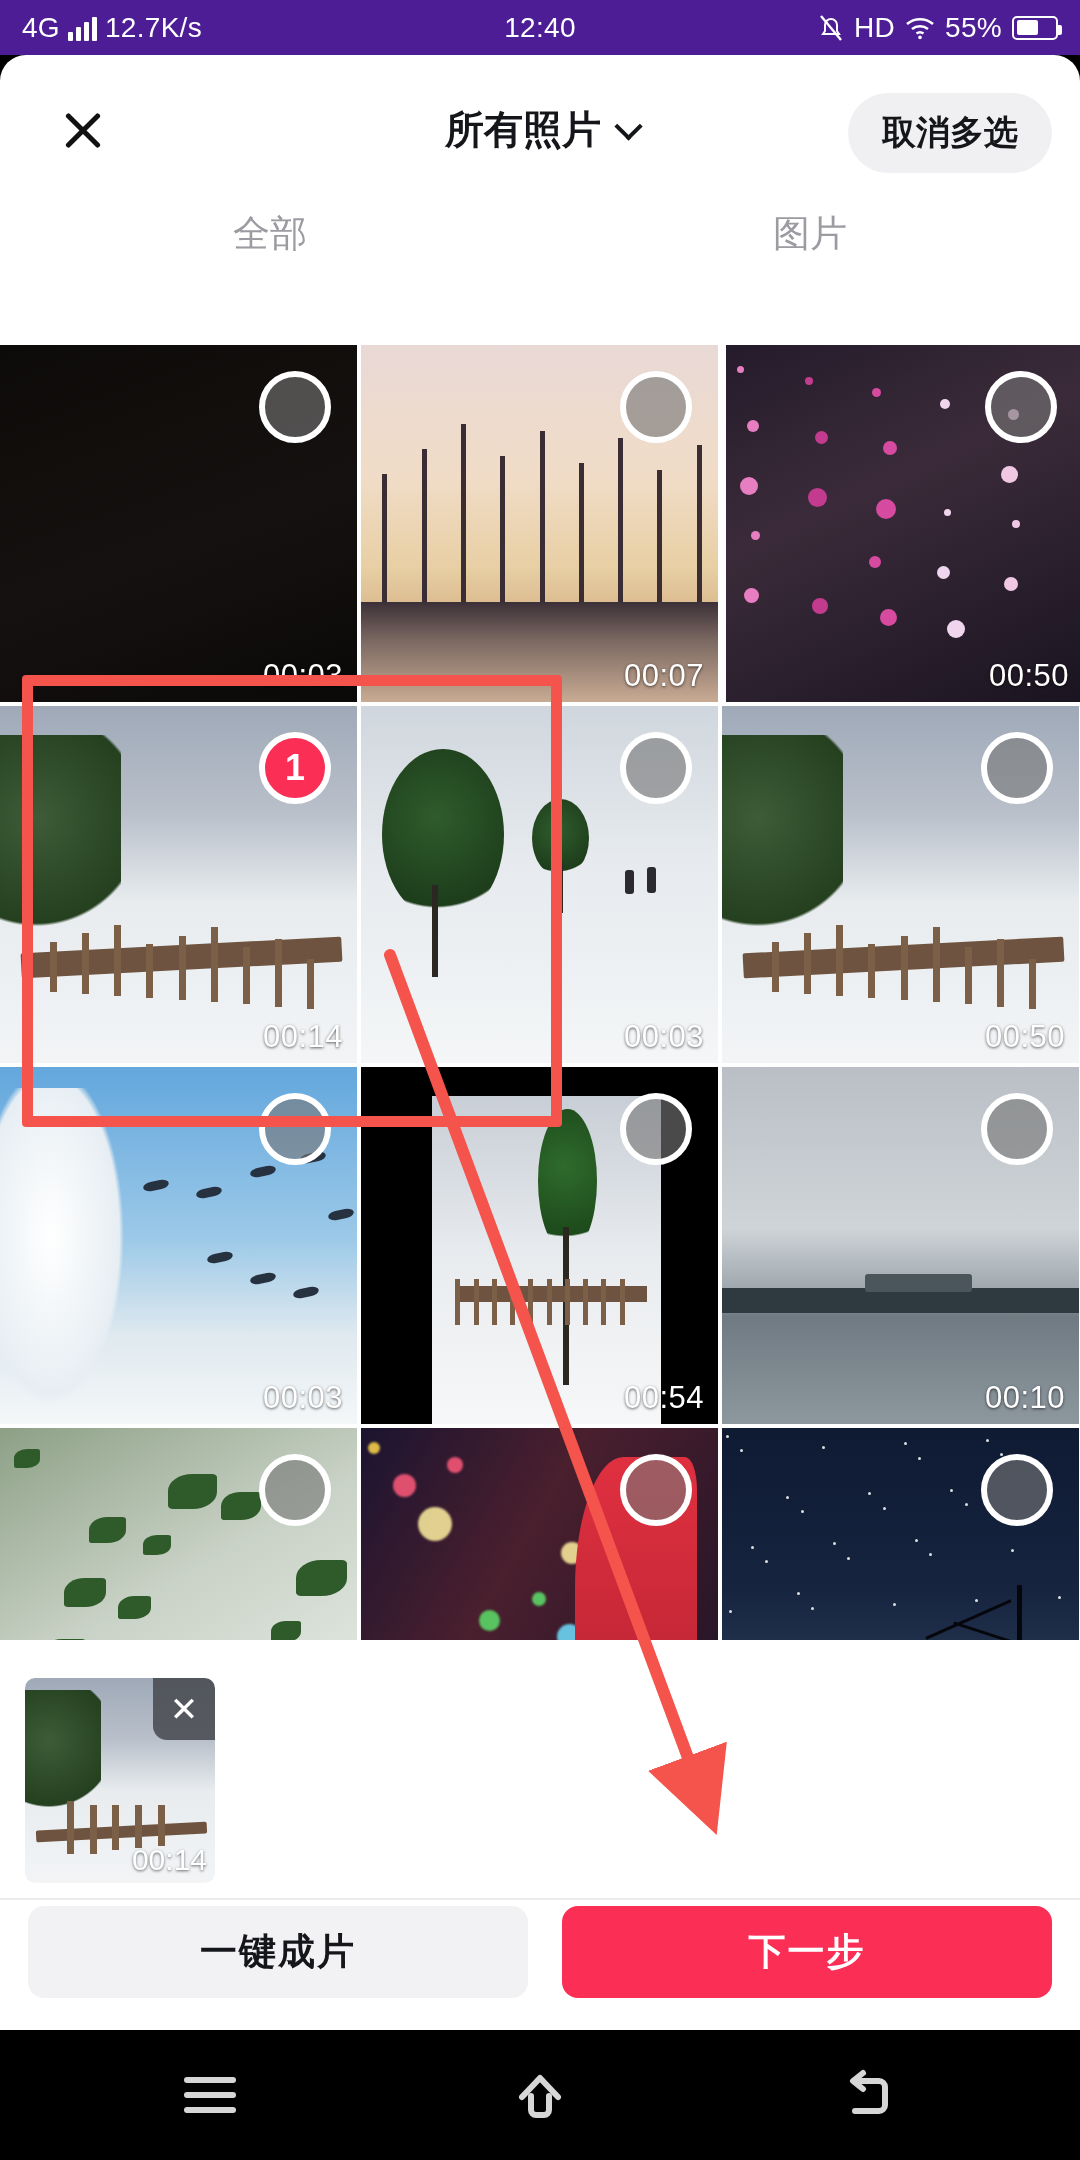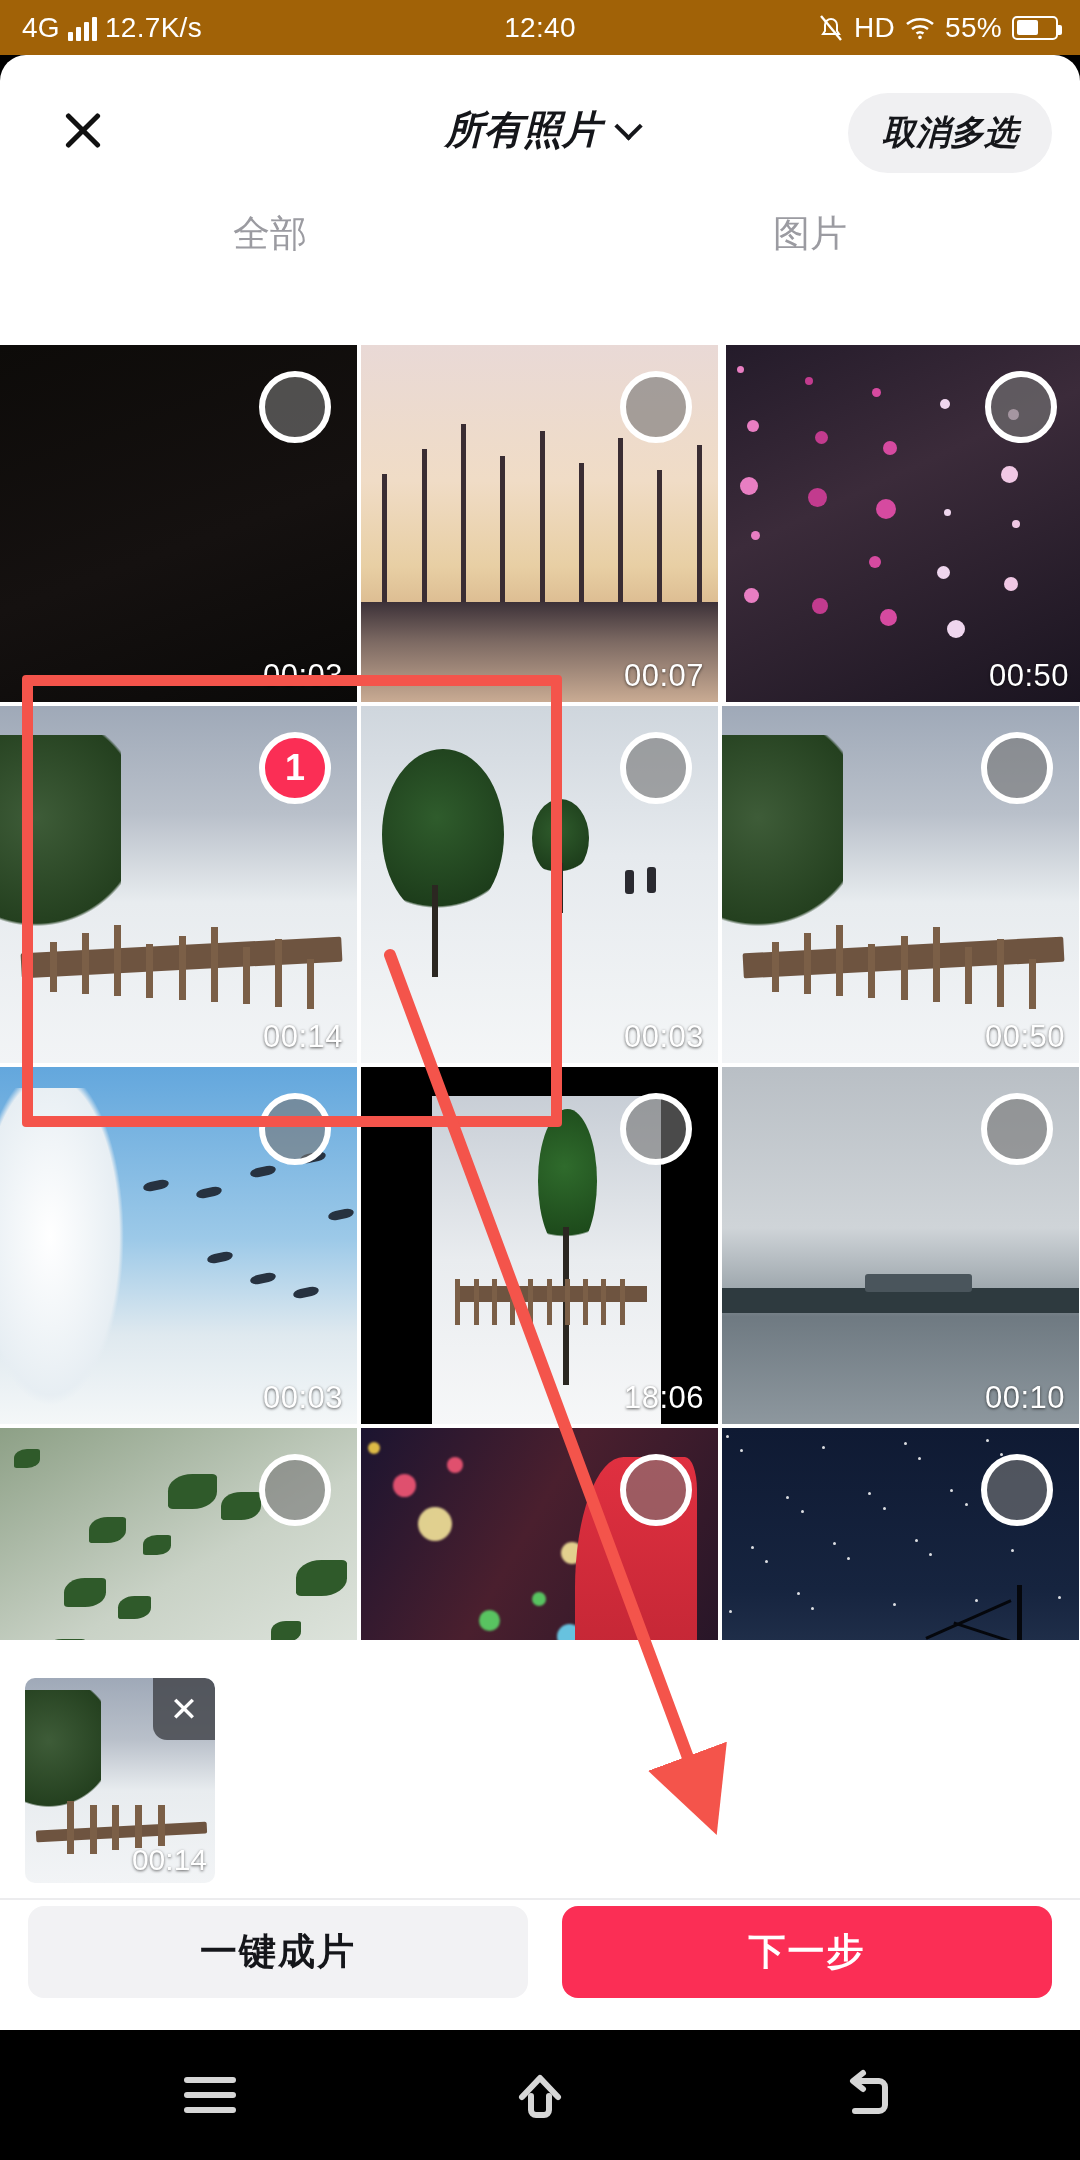--- a/index.html
+++ b/index.html
@@ -2,42 +2,42 @@
 <html><head>
 <meta charset="utf-8">
 <style>
   * { margin:0; padding:0; box-sizing:border-box; }
   html,body { width:1080px; height:2160px; background:#000; overflow:hidden; }
   body { font-family:"Liberation Sans","DejaVu Sans",sans-serif; }
 
   
   #statusbar{
     position:absolute; left:0; top:0; width:1080px; height:55px;
-    background:#a16207; color:#fff; display:flex; align-items:center;
+    background:#4c1d95; color:#fff; display:flex; align-items:center;
   }
   .sb-left{ position:absolute; left:22px; display:flex; align-items:center; gap:8px; }
   .sb-mid{ position:absolute; left:0; width:1080px; text-align:center; }
   .sb-right{ position:absolute; right:22px; display:flex; align-items:center; gap:10px; }
   .sb-txt{ font-size:28px; letter-spacing:.3px; }
   .bars{ display:flex; align-items:flex-end; gap:3px; height:26px; }
   .bars i{ display:block; width:5px; background:#fff; border-radius:1px; }
   .bars i:nth-child(1){height:9px} .bars i:nth-child(2){height:14px}
   .bars i:nth-child(3){height:19px} .bars i:nth-child(4){height:24px}
   .batt{ width:46px; height:24px; border:2.5px solid #fff; border-radius:5px; position:relative; }
   .batt::after{ content:""; position:absolute; right:-6px; top:7px; width:4px; height:10px; background:#fff; border-radius:0 2px 2px 0; }
   .batt i{ position:absolute; left:2.5px; top:2.5px; bottom:2.5px; width:50%; background:#fff; border-radius:2px; display:block; }
 
   
   #sheet{
     position:absolute; left:0; top:55px; width:1080px; height:1975px;
     background:#fff; border-radius:26px 26px 0 0; overflow:hidden;
   }
 
   
-  #appbar{ position:relative; height:125px;font-style:italic; }
+  #appbar{ position:relative; height:125px; }
   #close-x{ position:absolute; left:60px; top:52px; width:46px; height:46px; }
   #close-x:before,#close-x:after{ content:""; position:absolute; left:0; top:21px; width:46px; height:5px; background:#111; border-radius:2px; }
   #close-x:before{ transform:rotate(45deg); } #close-x:after{ transform:rotate(-45deg); }
   #album{ position:absolute; left:0; top:48px; width:1080px; text-align:center;
           font-size:39px; font-weight:700; color:#15161a; display:flex; justify-content:center; align-items:center; gap:14px;}
   #album .chev{ width:20px; height:20px; border-right:4px solid #15161a; border-bottom:4px solid #15161a; transform:rotate(45deg) translateY(-5px); }
   #cancel-multi{ position:absolute; right:28px; top:38px; height:80px; padding:0 34px;
     background:#f0f0f2; border-radius:40px; display:flex; align-items:center;
     font-size:34px; font-weight:600; color:#15161a; }
 
@@ -318,21 +318,21 @@
               <div style="position:absolute;left:34%;top:56%;width:5px;height:14%;background:#7b5f47"></div>
               <div style="position:absolute;left:42%;top:56%;width:5px;height:14%;background:#7b5f47"></div>
               <div style="position:absolute;left:50%;top:56%;width:5px;height:14%;background:#7b5f47"></div>
               <div style="position:absolute;left:58%;top:56%;width:5px;height:14%;background:#7b5f47"></div>
               <div style="position:absolute;left:66%;top:56%;width:5px;height:14%;background:#7b5f47"></div>
               <div style="position:absolute;left:74%;top:56%;width:5px;height:14%;background:#7b5f47"></div>
               <div style="position:absolute;left:82%;top:56%;width:5px;height:14%;background:#7b5f47"></div>
           </div>
           </div>
         </div>
-        <div class="dur">18:06</div>
+        <div class="dur">00:54</div>
         <div class="check"></div>
       </div>
       <div class="cell" style="left: 722px; top: 722px;">
         <div class="thumb">
           <div class="sc sc-lake">
             <div class="bank"></div>
             <div style="position:absolute;left:40%;top:58%;width:30%;height:5%;background:#4a555c;border-radius:3px"></div>
           </div>
         </div>
         <div class="dur">00:10</div>

